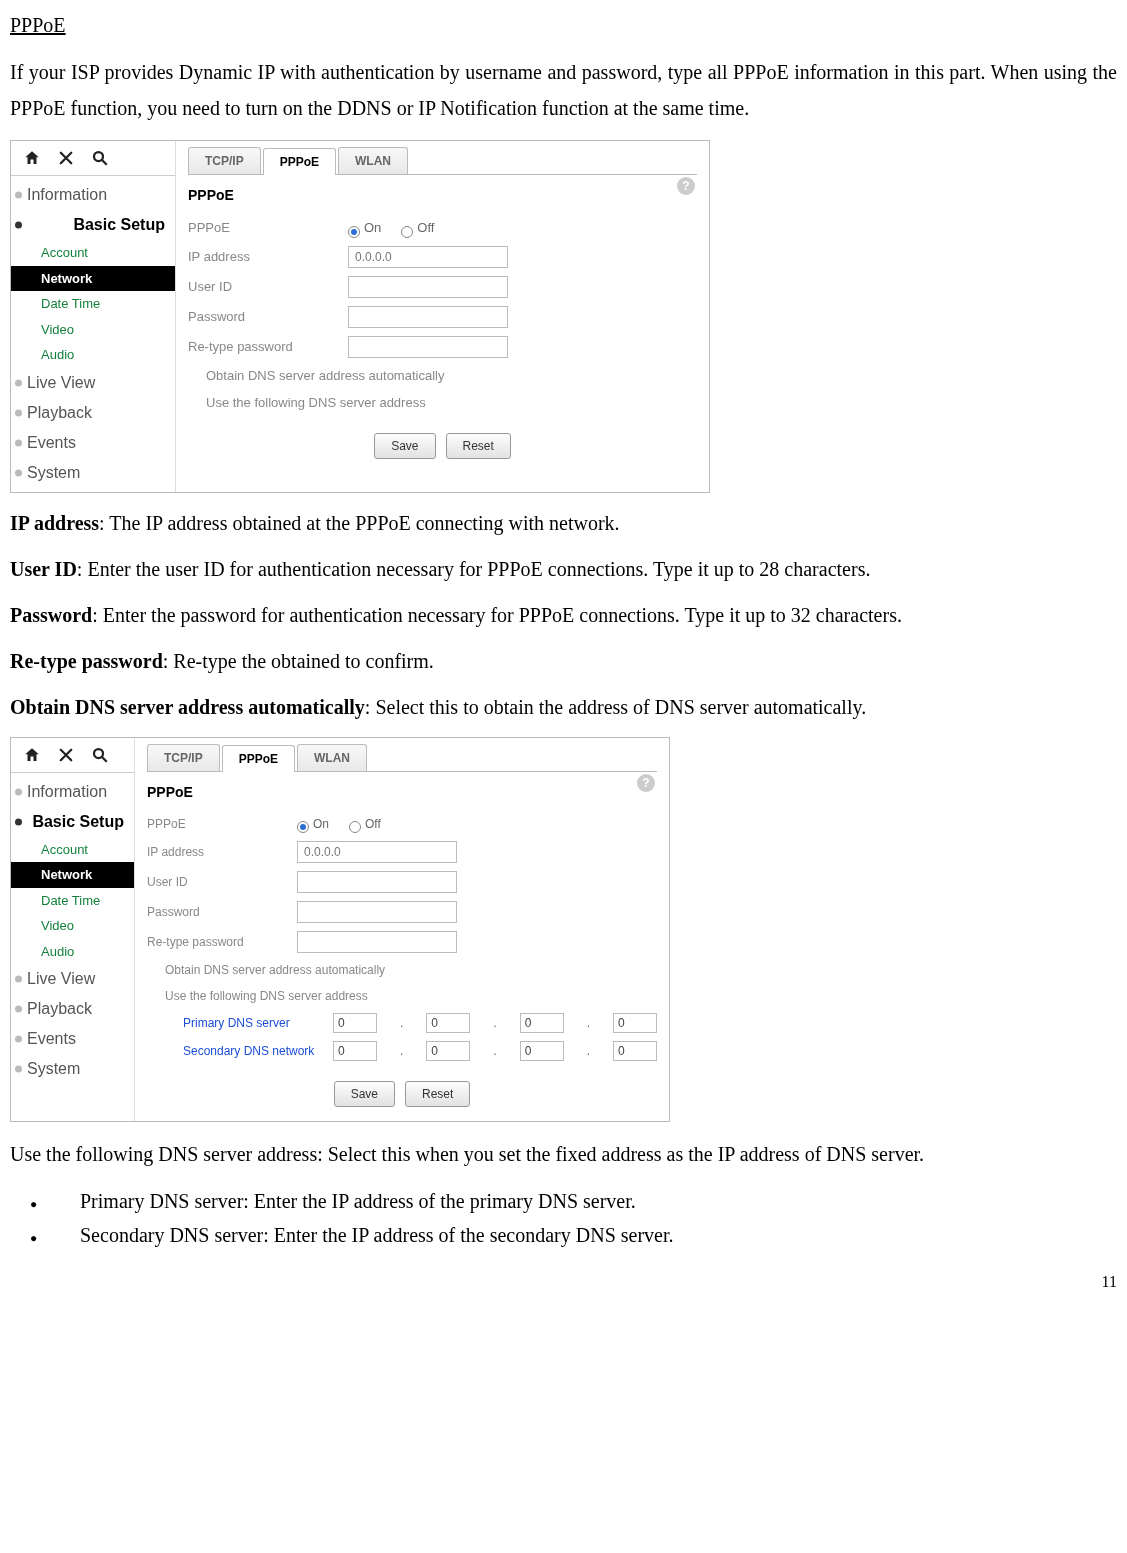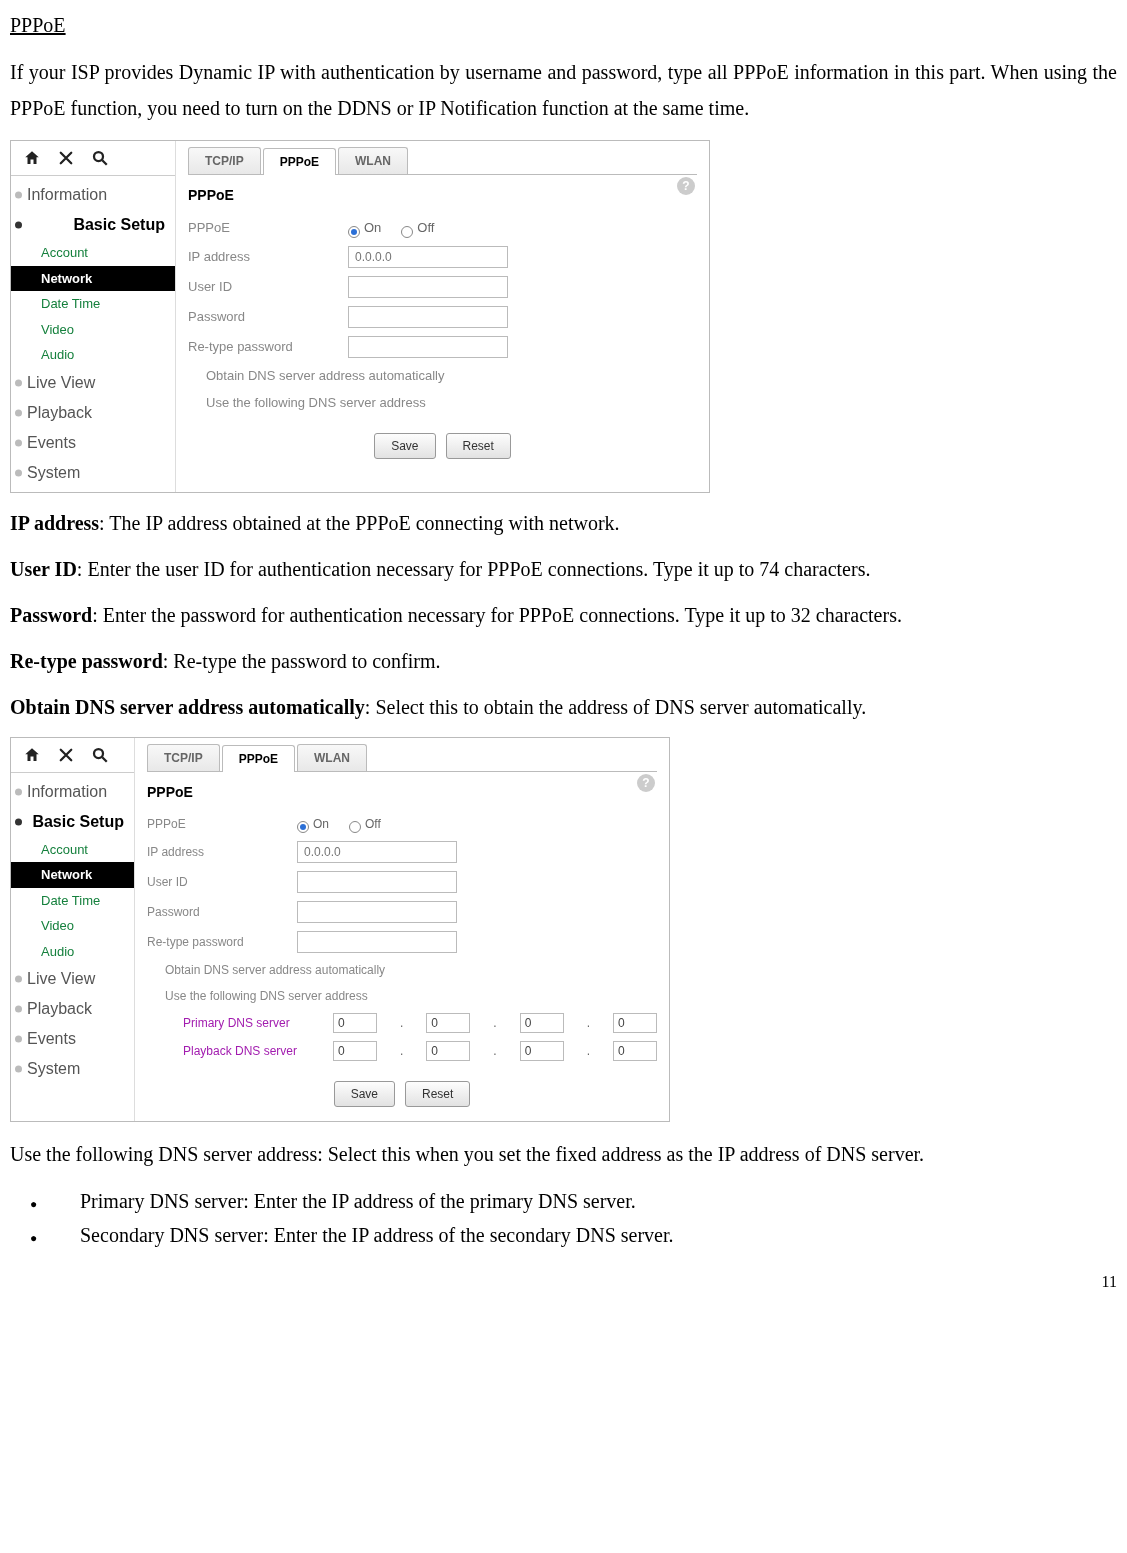--- a/index.html
+++ b/index.html
@@ -186,21 +186,21 @@
   .radio-row {
     display: flex;
     align-items: center;
     gap: 6px;
     padding: 4px 0 4px 12px;
     color: #888;
   }
   .dns-sub {
     padding-left: 36px;
   }
-  .dns-sub .form-row .flabel { width: 180px; color: #a21caf; }
+  .dns-sub .form-row .flabel { width: 180px; color: #1d4ed8; }
   .ipgroup { display: flex; align-items: center; gap: 2px; }
   .ipbox {
     border: 1px solid #bbb;
     width: 44px; height: 20px;
     padding: 1px 4px;
     font-size: 12px;
     text-align: left;
     color: #444;
   }
   .ipsep { color: #666; padding: 0 3px; }
@@ -318,27 +318,27 @@
       <div class="btn">Save</div>
       <div class="btn">Reset</div>
     </div>
   </div>
 </div>
 
 <p class="desc">
   <span class="lbl">IP address</span><span>: The IP address obtained at the PPPoE connecting with network.</span>
 </p>
 <p class="desc">
-  <span class="lbl">User ID</span><span>: Enter the user ID for authentication necessary for PPPoE connections. Type it up to 74 characters.</span>
+  <span class="lbl">User ID</span><span>: Enter the user ID for authentication necessary for PPPoE connections. Type it up to 28 characters.</span>
 </p>
 <p class="desc">
   <span class="lbl">Password</span><span>: Enter the password for authentication necessary for PPPoE connections. Type it up to 32 characters.</span>
 </p>
 <p class="desc">
-  <span class="lbl">Re-type password</span><span>: Re-type the password to confirm.</span>
+  <span class="lbl">Re-type password</span><span>: Re-type the obtained to confirm.</span>
 </p>
 <p class="desc">
   <span class="lbl">Obtain DNS server address automatically</span><span>: Select this to obtain the address of DNS server automatically.</span>
 </p>
 
 <div class="screenshot small">
   <div class="ss-sidebar">
     <div class="ss-toolbar">
       <span class="tb-icon">
         <svg viewBox="0 0 24 24" fill="#222">
@@ -432,21 +432,21 @@
           <input class="ipbox" value="0" style="">
             <span class="ipsep">.</span>
           <input class="ipbox" value="0" style="">
             <span class="ipsep">.</span>
           <input class="ipbox" value="0" style="">
             <span class="ipsep">.</span>
           <input class="ipbox" value="0" style="">
         </div>
       </div>
       <div class="form-row">
-        <div class="flabel">Playback DNS server</div>
+        <div class="flabel">Secondary DNS network</div>
         <div class="fcontrol ipgroup">
           <input class="ipbox" value="0" style="">
             <span class="ipsep">.</span>
           <input class="ipbox" value="0" style="">
             <span class="ipsep">.</span>
           <input class="ipbox" value="0" style="">
             <span class="ipsep">.</span>
           <input class="ipbox" value="0" style="">
         </div>
       </div>

